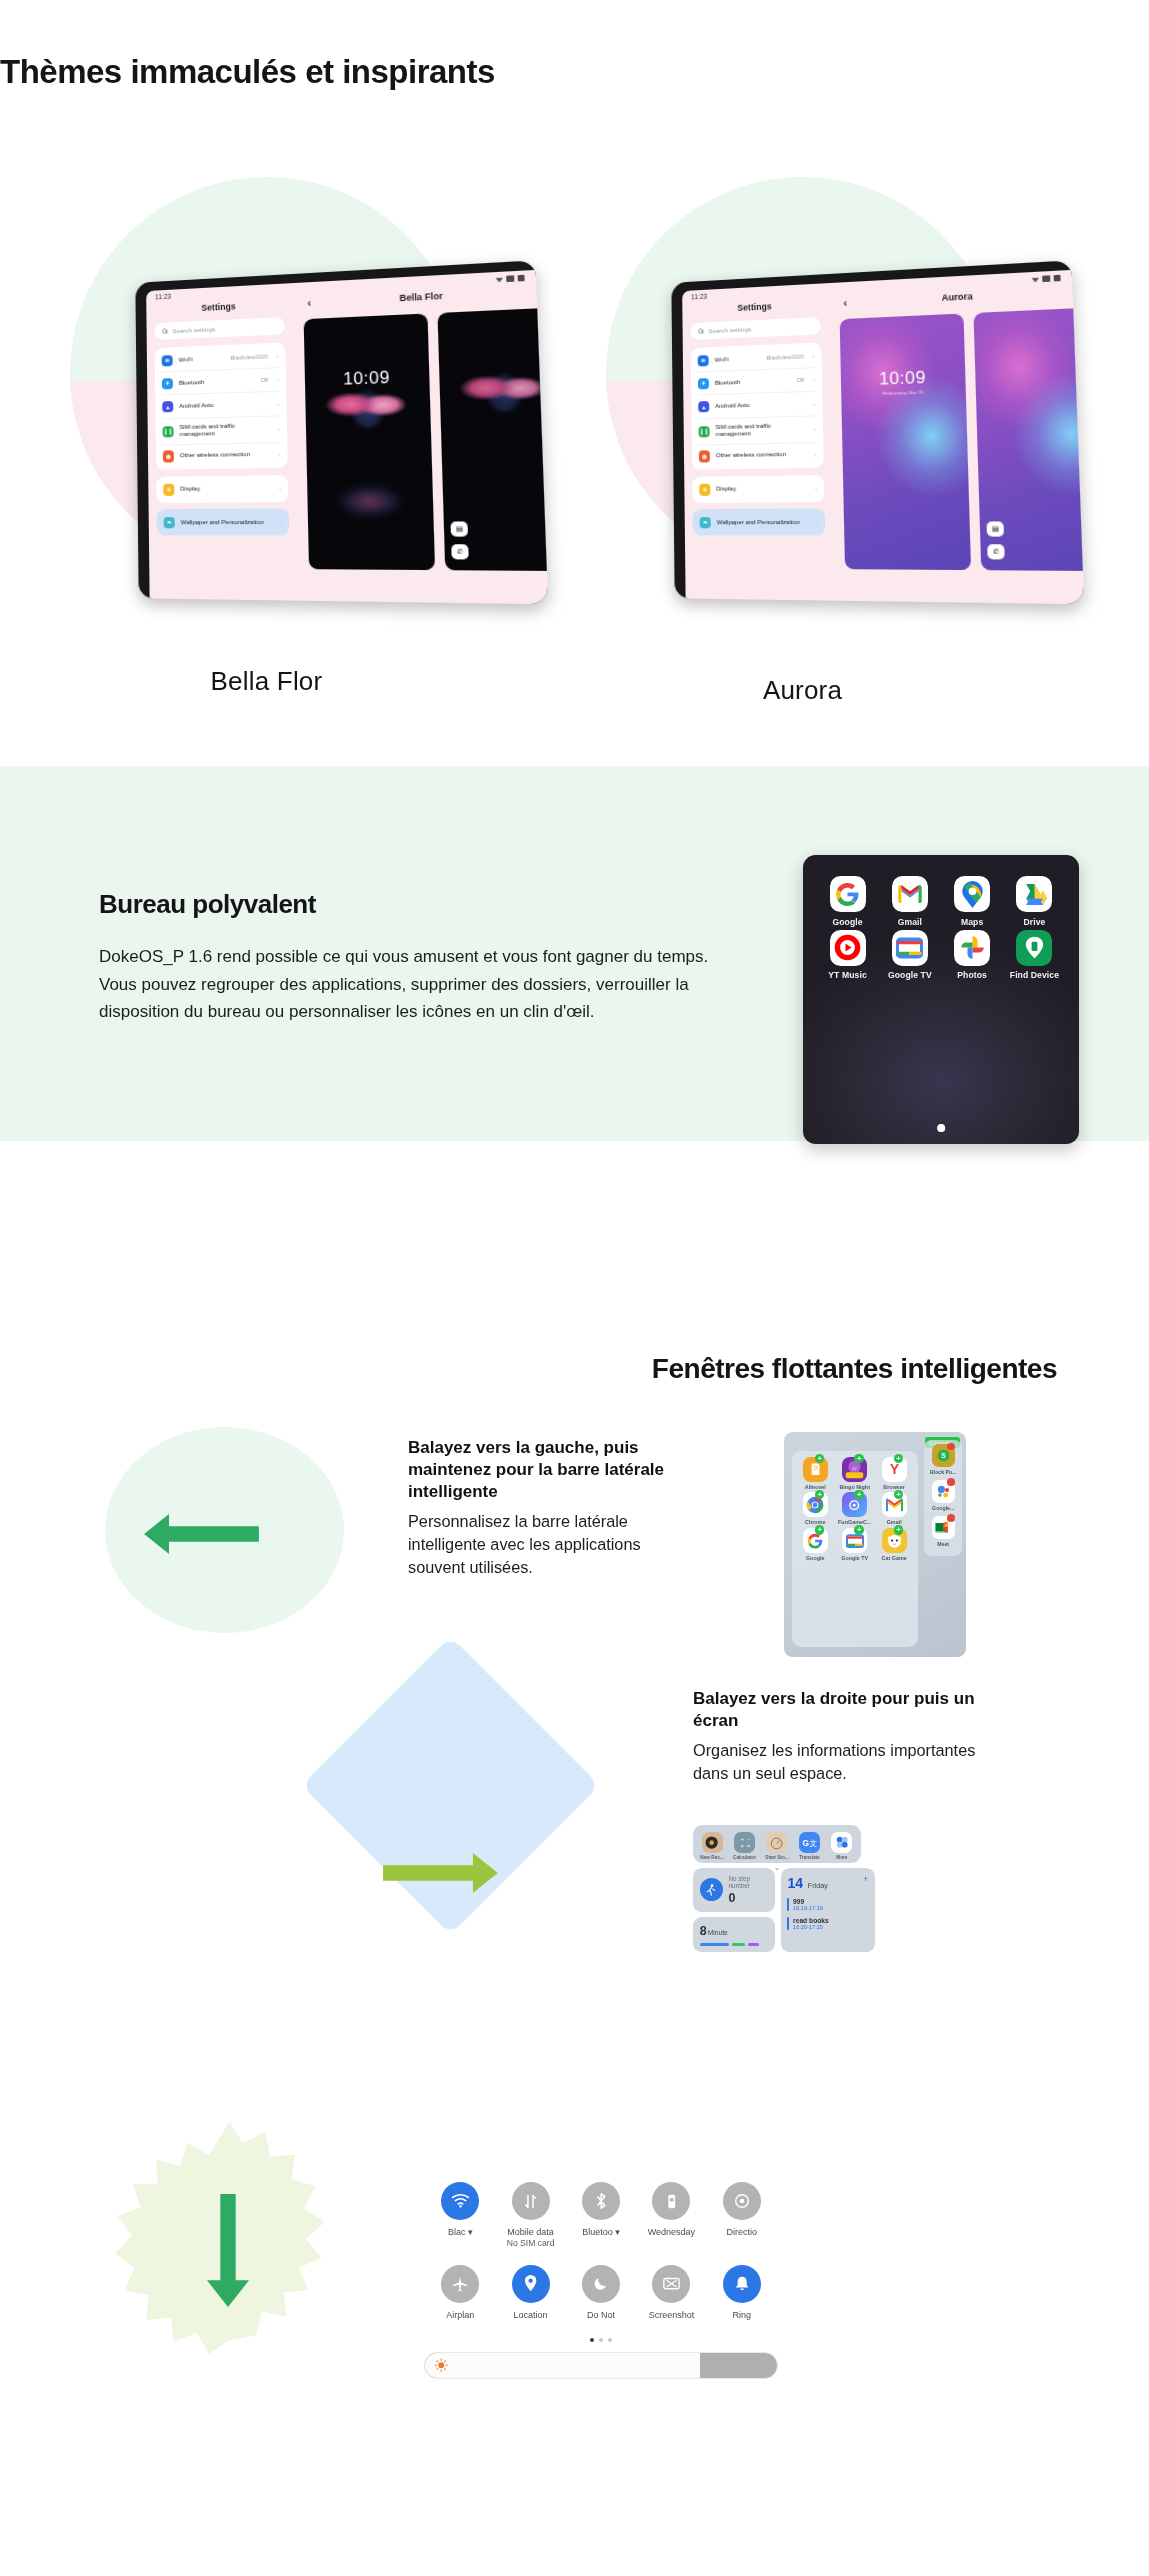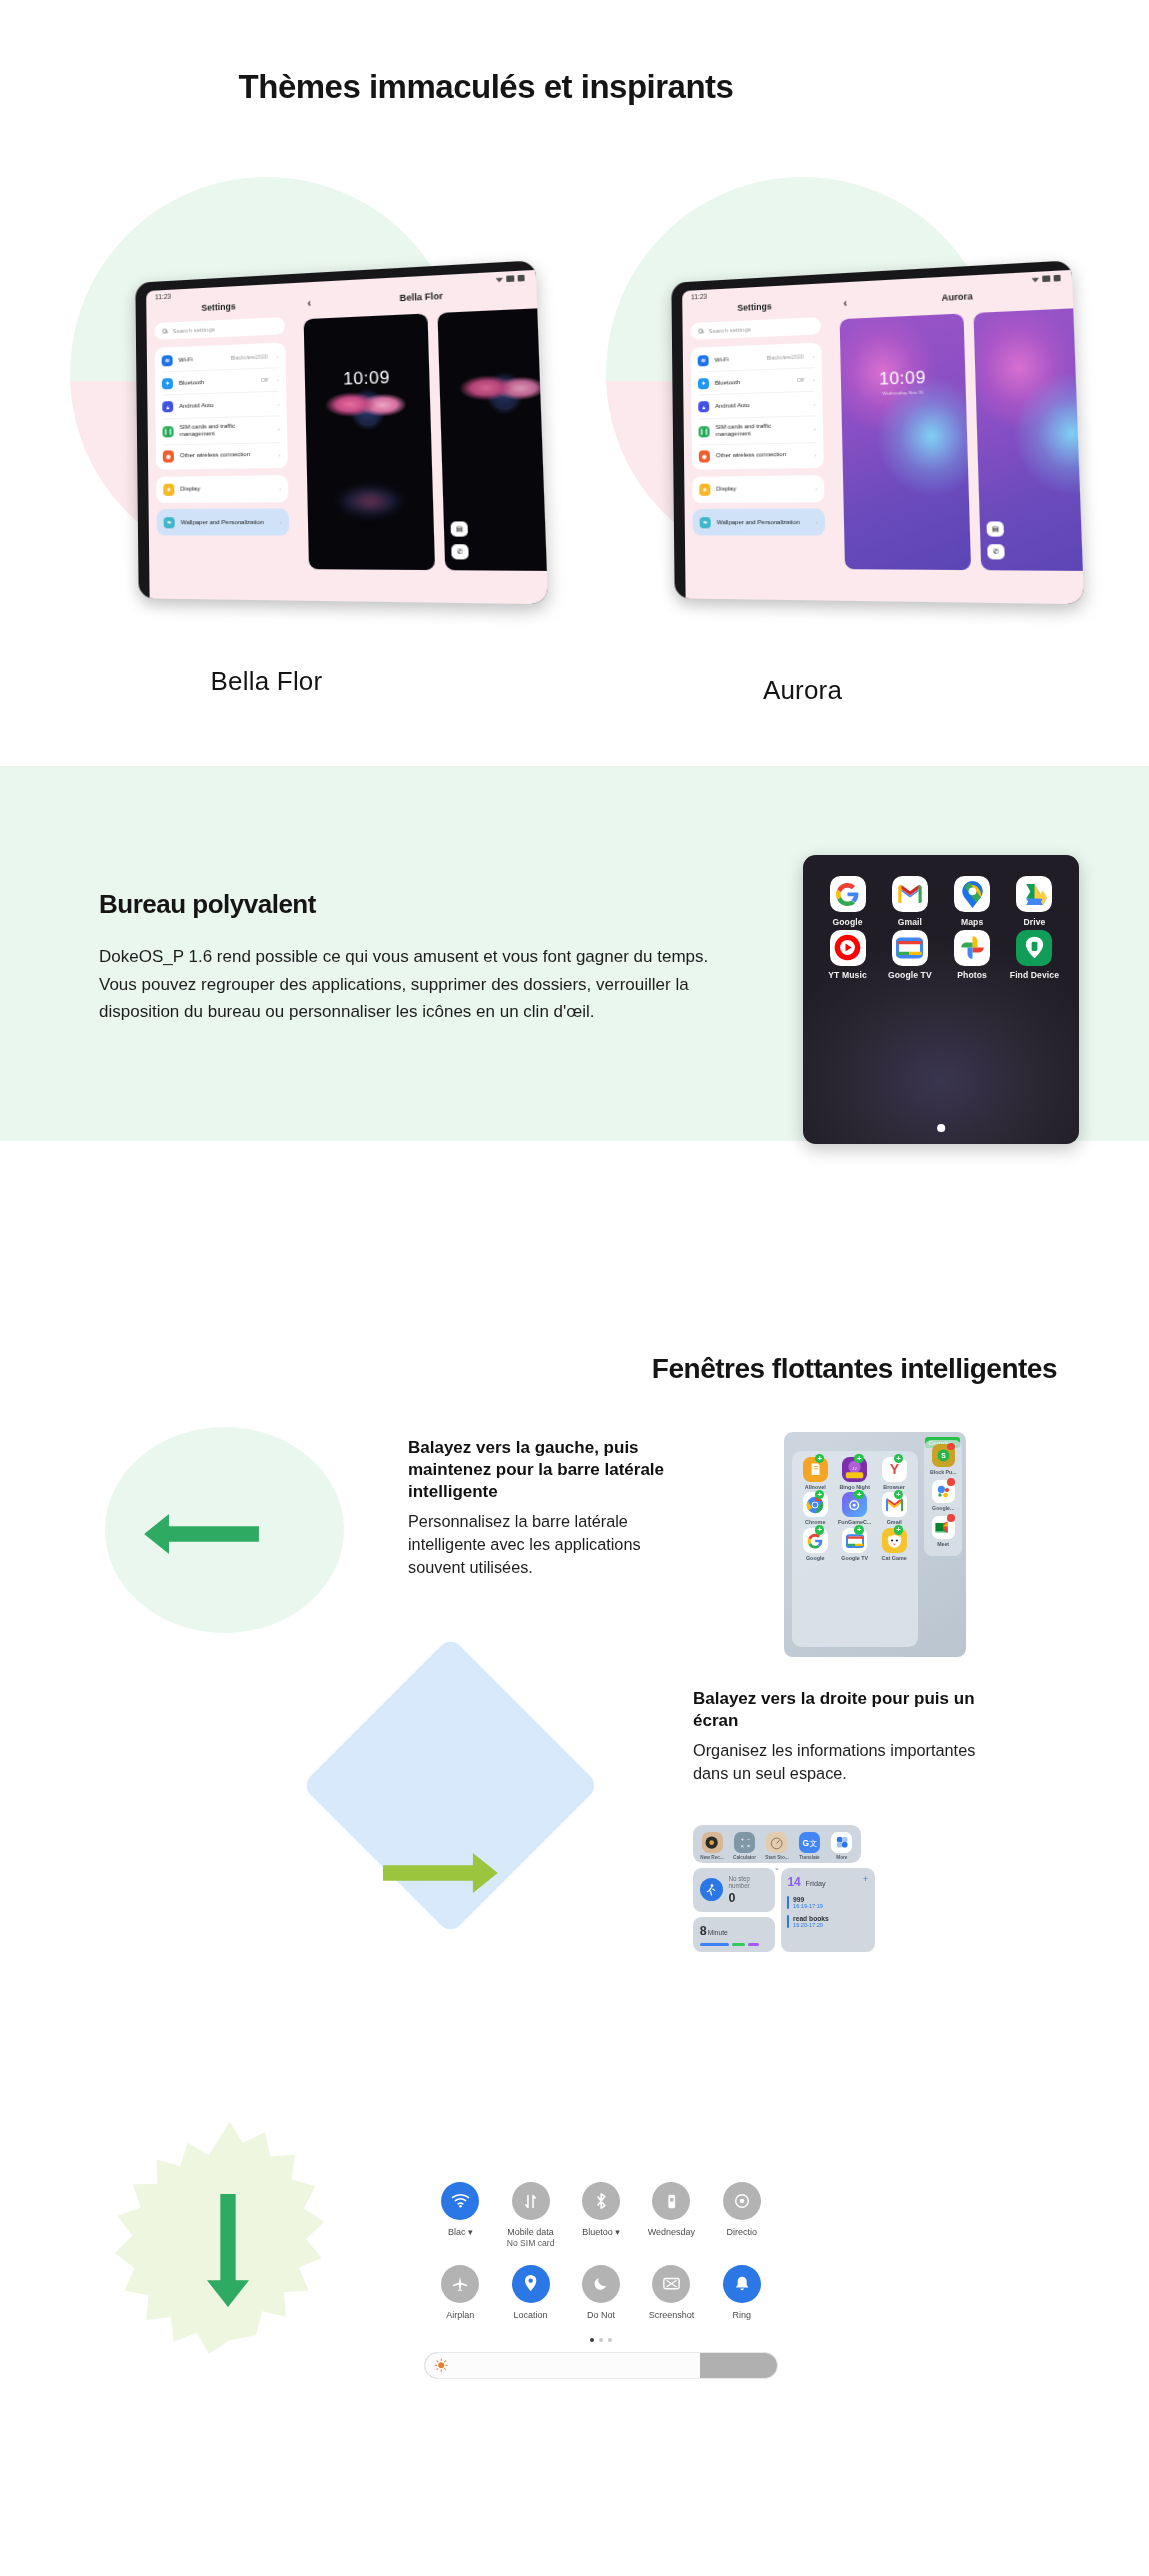--- a/index.html
+++ b/index.html
@@ -14,21 +14,21 @@
   
   .h1-display {
     font-family: "Liberation Sans", sans-serif;
     font-weight: 700;
     letter-spacing: -0.5px;
     color: #151515;
   }
 
   
   .sec-themes { position:absolute; left:0; top:0; width:1150px; height:766px; background:#fff; }
-  .themes-title { position:absolute; top:68px; left:0; width:972px; text-align:center; font-size:33px; }
+  .themes-title { position:absolute; top:53px; left:0; width:972px; font-size:33px; }
   .theme-blob {
     position:absolute; border-radius:50%; overflow:hidden;
   }
   .blob-a { left:70px; top:177px; width:393px; height:393px; background:#eaf7ef; }
   .blob-b { left:606px; top:177px; width:393px; height:393px; background:#eaf7ef; }
   .blob-pink {
     position:absolute; left:0; bottom:0; width:100%; height:48%;
     background:#fbe9ee; border-radius:0 0 50% 50%/0 0 100% 100%;
   }
   .theme-caption { position:absolute; font-size:26px; font-weight:400; color:#141414; letter-spacing:0.2px;}
@@ -229,21 +229,21 @@
   .wc-steplbl { font-size:6.3px; color:#6a747e; line-height:1.2;}
   .wc-stepnum { font-size:12.5px; font-weight:600; color:#2d3238; margin-top:1px;}
   .wc-min { display:flex; align-items:baseline; gap:1px;}
   .wc-minnum { font-size:12.5px; font-weight:700; color:#2d3238;}
   .wc-minlbl { font-size:6.7px; color:#3d444c;}
   .wc-bars { display:flex; gap:2.9px; margin-top:4.8px; align-items:center;}
   .wc-bar { height:2.9px; border-radius:1.9px; }
   .wcol-r { width:94px; }
   .wcard-cal { background:rgba(201,210,219,.88); border-radius:8.6px; padding:6.7px; position:relative; height:100%;}
   .cal-head { display:flex; align-items:baseline; gap:4.8px; }
-  .cal-day { font-size:12px; font-weight:600; color:#8b5cf6; }
+  .cal-day { font-size:14px; font-weight:600; color:#1d4ed8; }
   .cal-wd { font-size:7.2px; color:#3d444c; }
   .cal-plus { position:absolute; right:6.7px; top:5.7px; color:#2b77e5; font-size:8.6px; }
   .cal-ev { display:flex; gap:3.8px; margin-top:6.7px; }
   .cal-bar { width:1.9px; background:#2b77e5; border-radius:1px; flex:none;}
   .cal-t { font-size:6.7px; font-weight:600; color:#2d3238; }
   .cal-s { font-size:5.6px; color:#2b77e5; }
 
   
   .cp-shot { position:absolute; left:424px; top:2182px; width:354px; height:259px; background:#fff; }
   .cp-row { display:flex; justify-content:space-between; padding:0 5.7px; margin-bottom:17px; }

